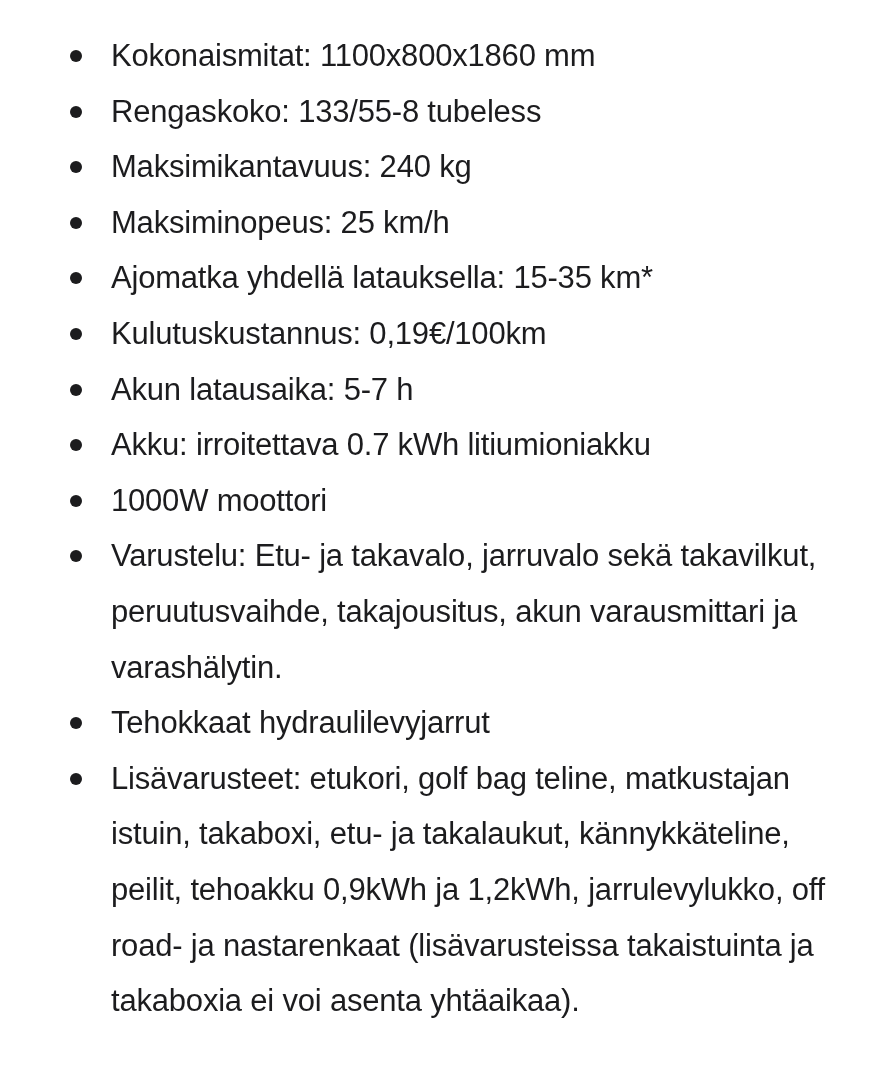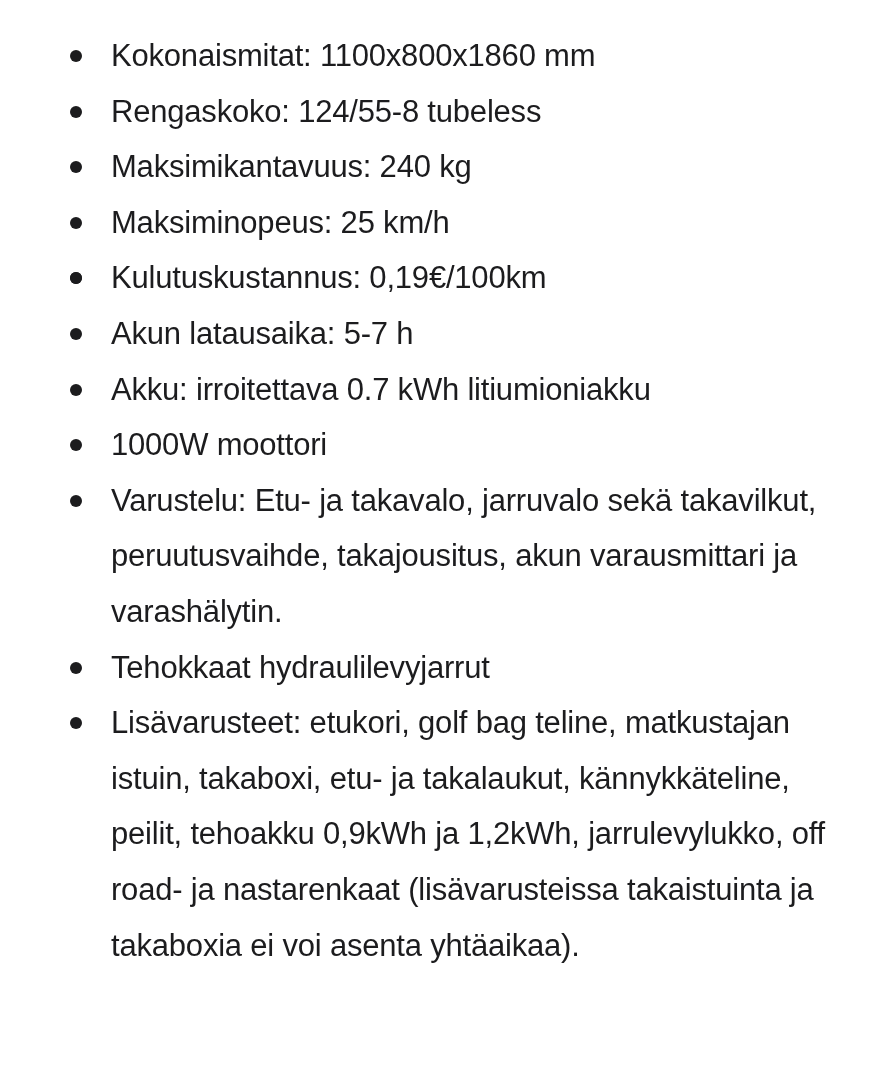--- a/index.html
+++ b/index.html
@@ -37,24 +37,24 @@
     height: 12px;
     border-radius: 50%;
     background: #1c1c1e;
   }
 </style>
 </head>
 <body>
 
 <ul class="spec-list">
   <li class="spec-item"><span class="bullet"></span><span>Kokonaismitat: 1100x800x1860 mm</span></li>
-  <li class="spec-item"><span class="bullet"></span><span>Rengaskoko: 124/55-8 tubeless</span></li>
+  <li class="spec-item"><span class="bullet"></span><span>Rengaskoko: 133/55-8 tubeless</span></li>
   <li class="spec-item"><span class="bullet"></span><span>Maksimikantavuus: 240 kg</span></li>
   <li class="spec-item"><span class="bullet"></span><span>Maksiminopeus: 25 km/h</span></li>
-  <li class="spec-item"><span class="bullet"></span></li>
+  <li class="spec-item"><span class="bullet"></span><span>Ajomatka yhdellä latauksella: 15-35 km*</span></li>
   <li class="spec-item"><span class="bullet"></span><span>Kulutuskustannus: 0,19€/100km</span></li>
   <li class="spec-item"><span class="bullet"></span><span>Akun latausaika: 5-7 h</span></li>
   <li class="spec-item"><span class="bullet"></span><span>Akku: irroitettava 0.7 kWh litiumioniakku</span></li>
   <li class="spec-item"><span class="bullet"></span><span>1000W moottori</span></li>
   <li class="spec-item"><span class="bullet"></span><span>Varustelu: Etu- ja takavalo, jarruvalo sekä takavilkut, peruutusvaihde, takajousitus, akun varausmittari ja varashälytin.</span></li>
   <li class="spec-item"><span class="bullet"></span><span>Tehokkaat hydraulilevyjarrut</span></li>
   <li class="spec-item"><span class="bullet"></span><span>Lisävarusteet: etukori, golf bag teline, matkustajan istuin, takaboxi, etu- ja takalaukut, kännykkäteline, peilit, tehoakku 0,9kWh ja 1,2kWh, jarrulevylukko, off road- ja nastarenkaat (lisävarusteissa takaistuinta ja takaboxia ei voi asenta yhtäaikaa).</span></li>
 </ul>
 
 </body></html>

